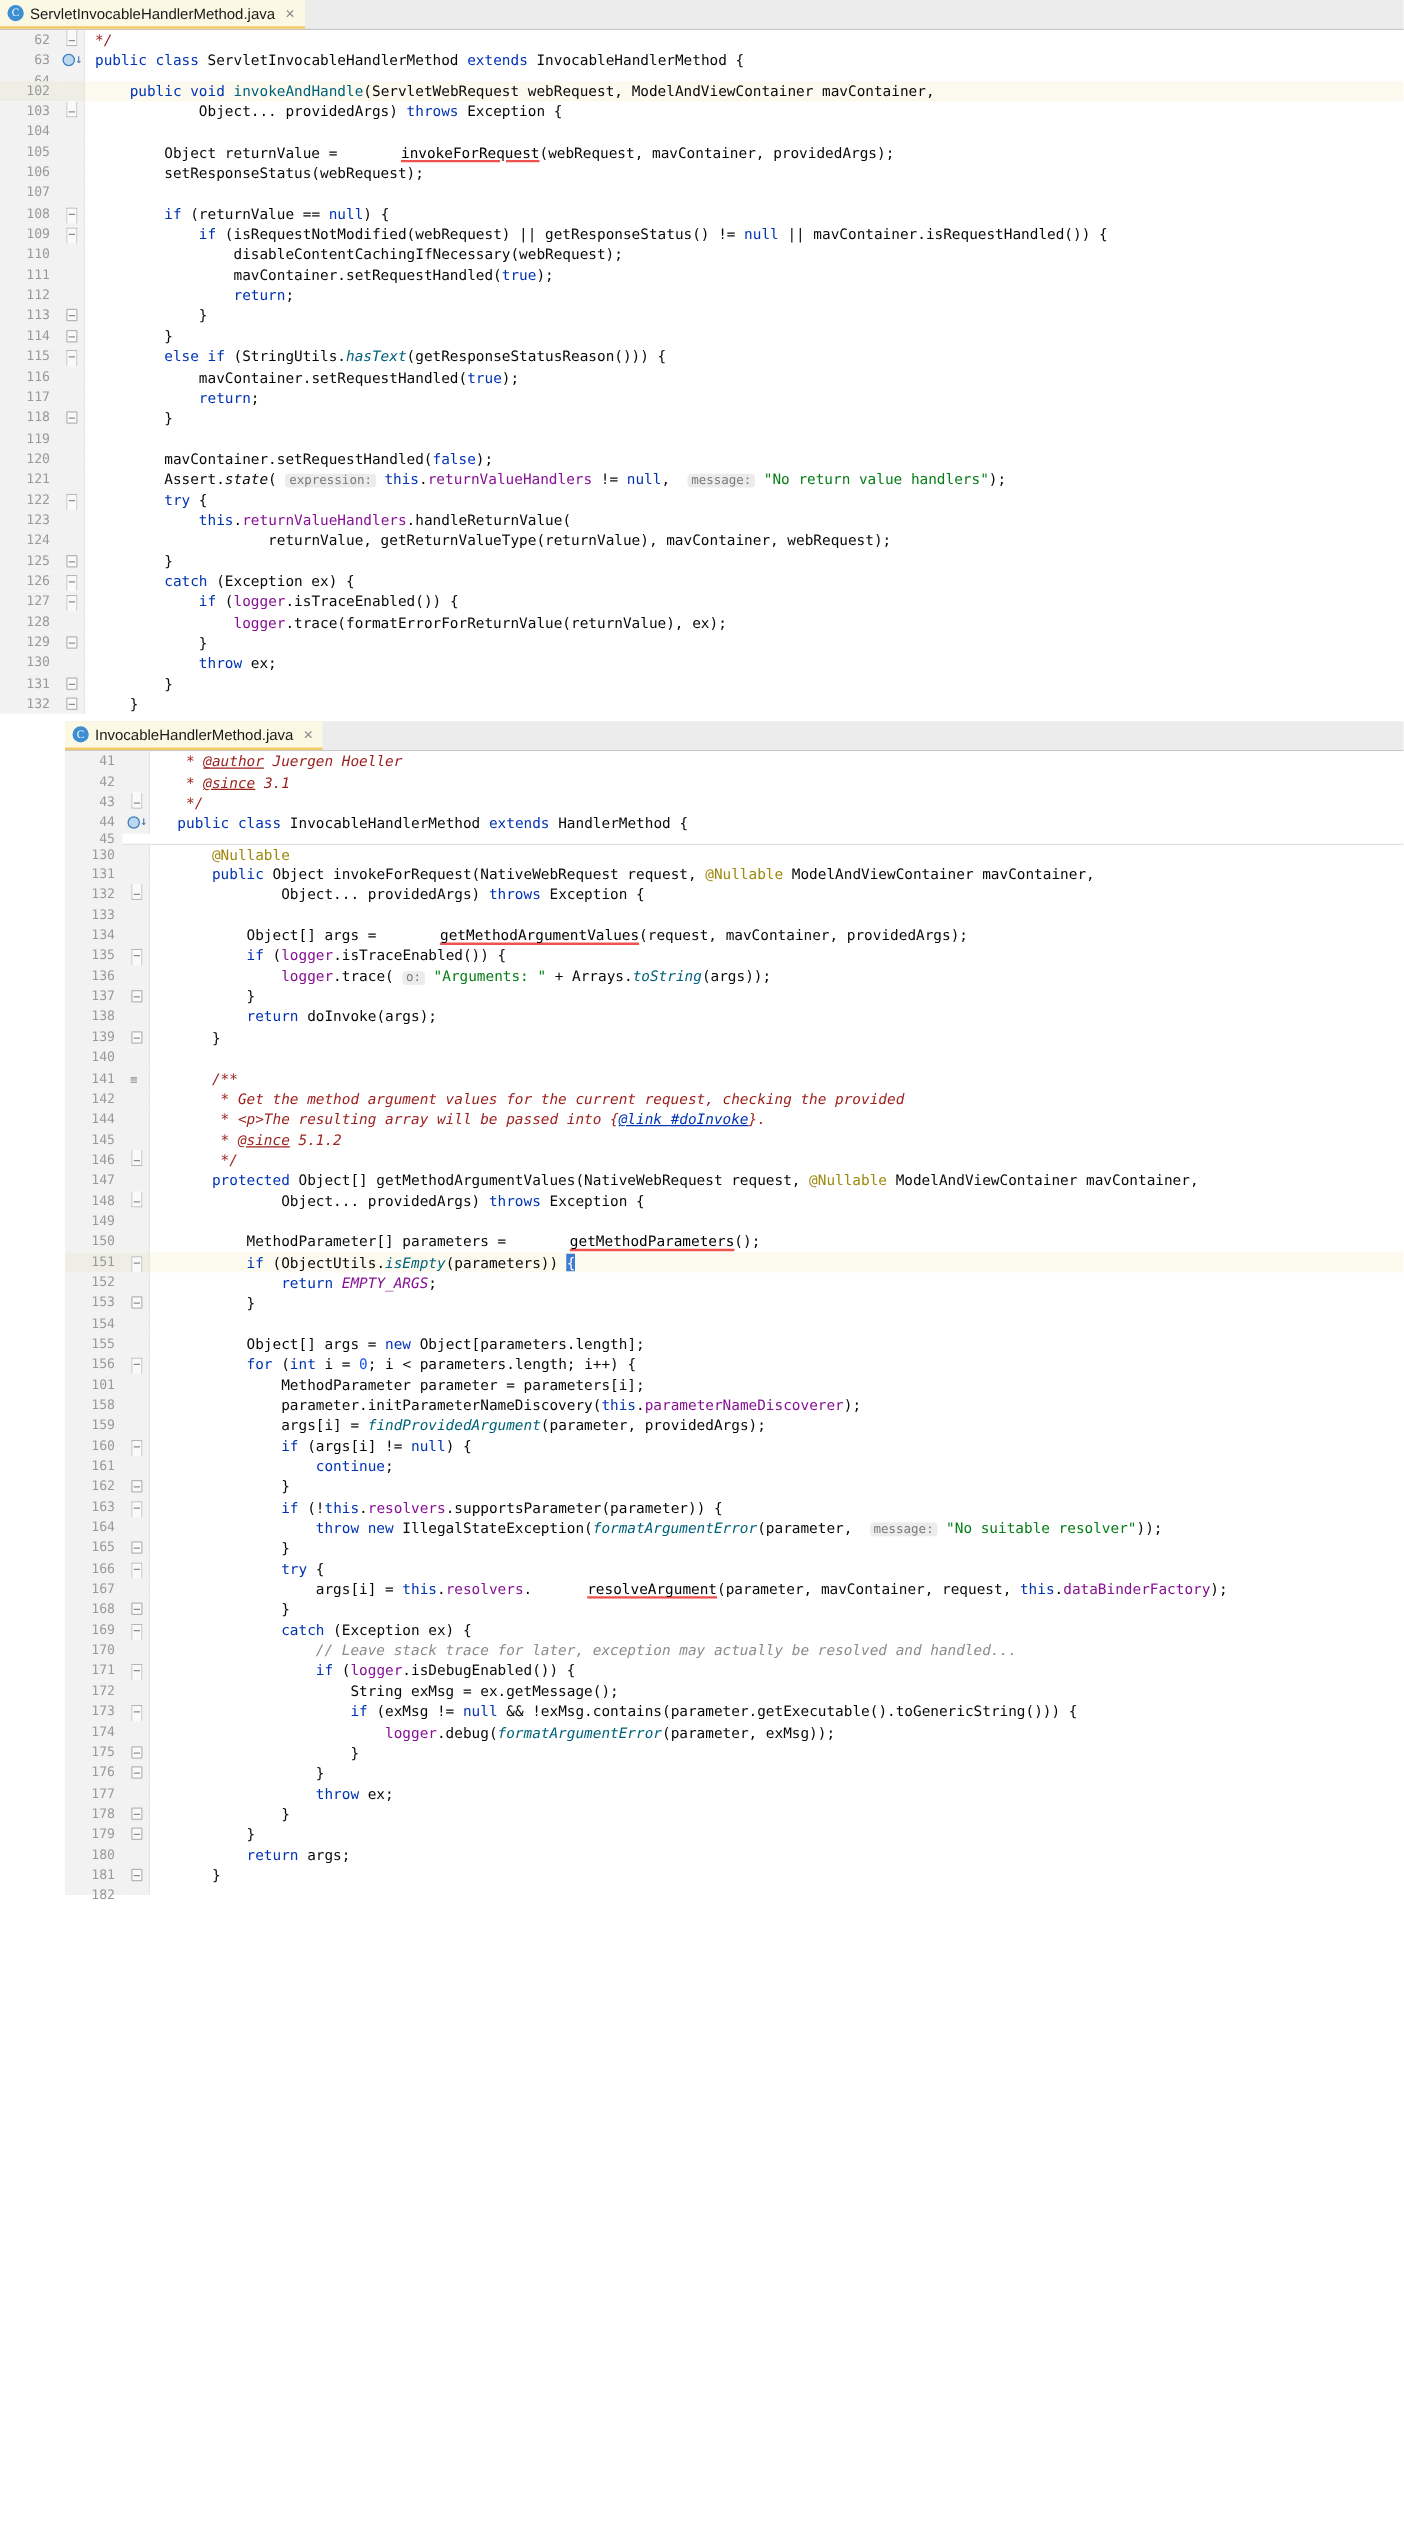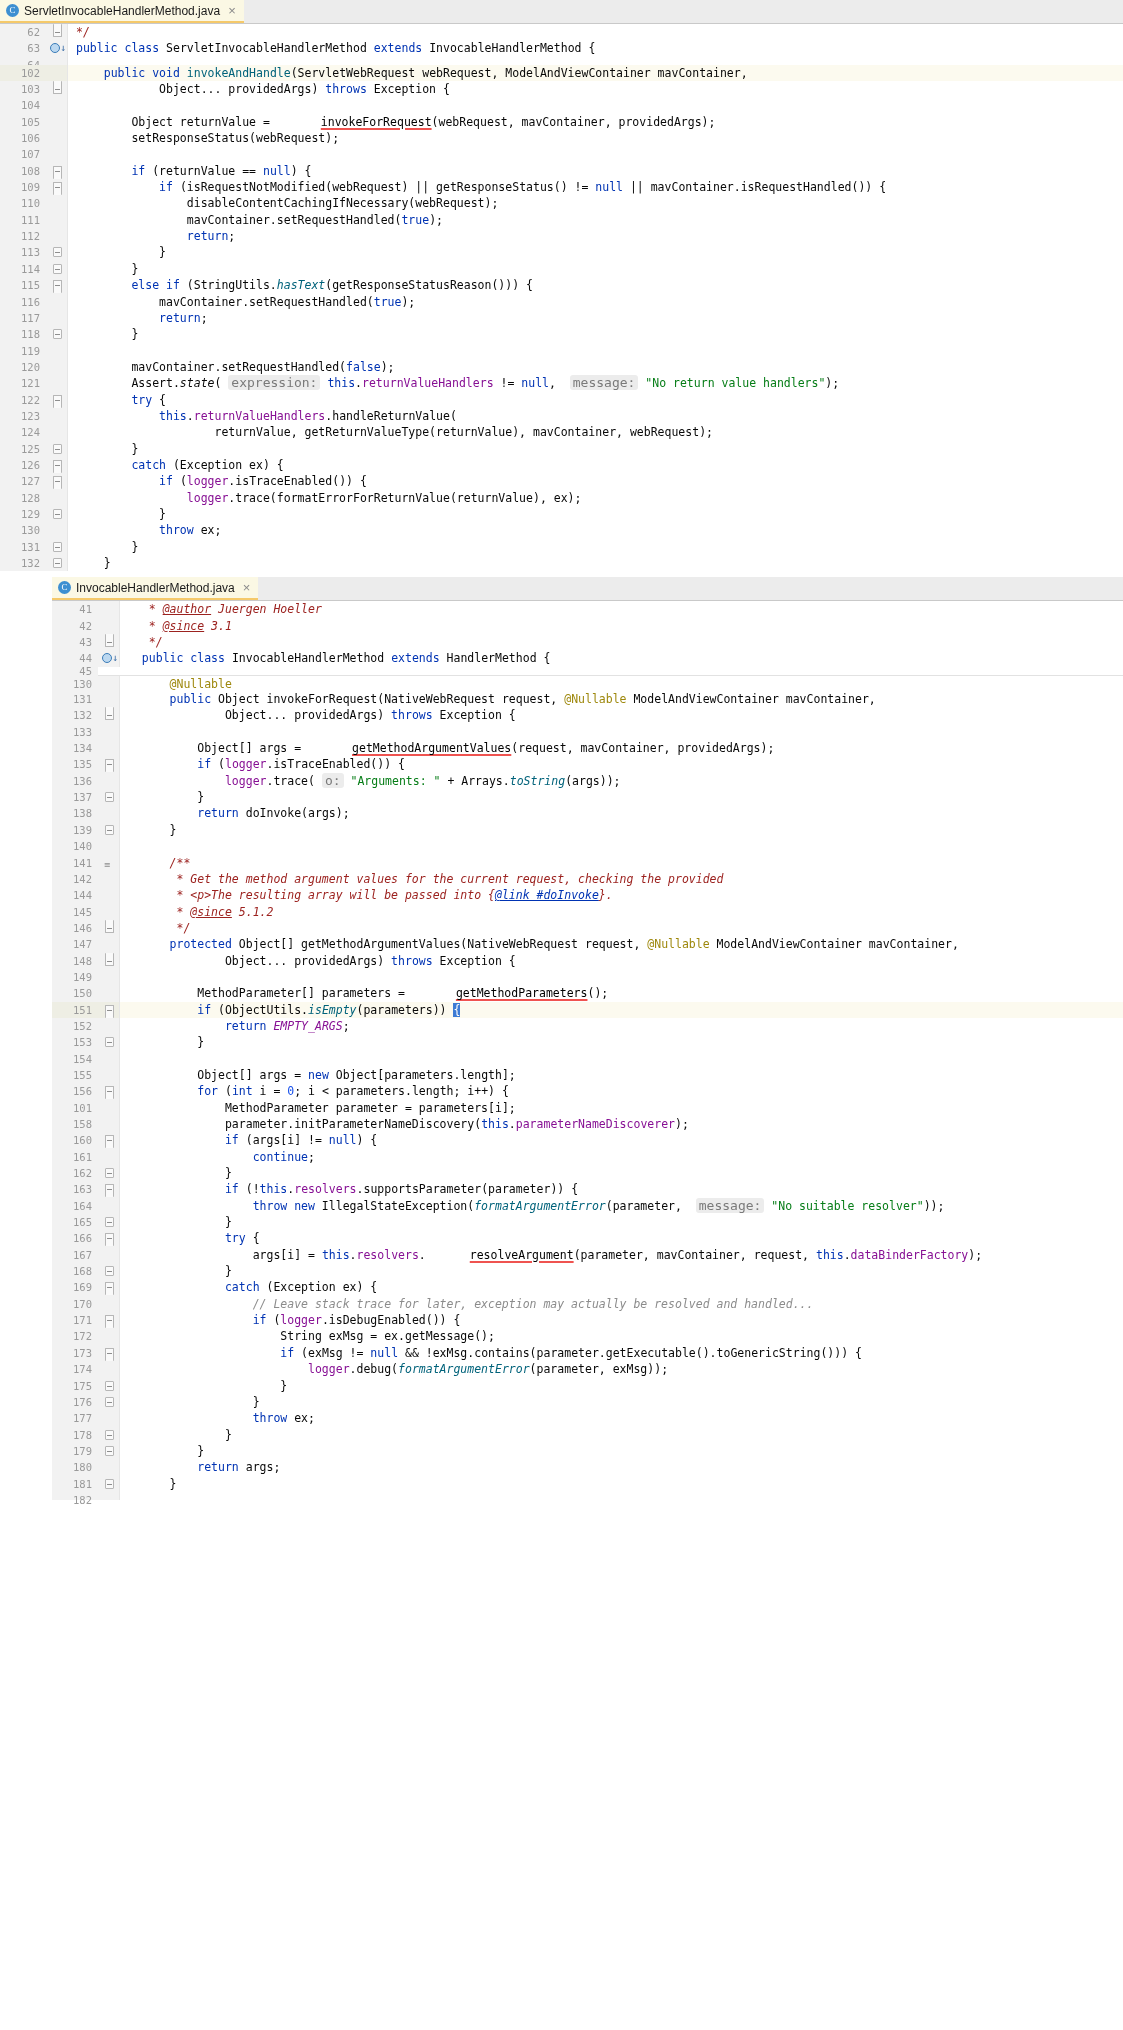--- a/index.html
+++ b/index.html
@@ -124,21 +124,21 @@
   .mth { color: #00627a; }
   .smth{ color: #00627a; font-style: italic; }
   .sttc{ color: #080808; font-style: italic; }
   .ann { color: #9e880d; }
   .err { text-decoration: underline; text-decoration-color: #ef5350;
          text-decoration-thickness: 1.5px; text-underline-offset: 2px; margin-left: 44px; }
   .caret { background: #3d7bd4; color: #ffffff; }
   .hint {
     background: #ececec; color: #7a7a7a;
     border-radius: 3px; padding: 0 3px;
-    font-size: 13px;
+    font-size: 10px;
   }
 
   .panel-gap { height: 6px; background: #ffffff; }
   .panel2 { margin-left: 52px; }
   .panel2 .tabbar { background: #ececec; border-bottom: 1px solid #c9c9c9; }
 </style>
 </head>
 <body>
 
 <div id="root">
@@ -223,20 +223,21 @@
         <div class="code-line"><div class="gutter">149</div><div class="marks"></div><div class="src">&nbsp;</div></div>
         <div class="code-line"><div class="gutter">150</div><div class="marks"></div><div class="src">          <span class="pln">MethodParameter[] parameters = </span><span class="err">getMethodParameters</span><span class="pln">();</span></div></div>
         <div class="code-line hl"><div class="gutter">151</div><div class="marks"><span class="fold open"></span></div><div class="src">          <span class="kw">if</span><span class="pln"> (ObjectUtils.</span><span class="smth">isEmpty</span><span class="pln">(parameters)) </span><span class="caret">{</span></div></div>
         <div class="code-line"><div class="gutter">152</div><div class="marks"></div><div class="src">              <span class="kw">return</span><span class="pln"> </span><span class="sfld">EMPTY_ARGS</span><span class="pln">;</span></div></div>
         <div class="code-line"><div class="gutter">153</div><div class="marks"><span class="fold plain"></span></div><div class="src">          <span class="pln">}</span></div></div>
         <div class="code-line"><div class="gutter">154</div><div class="marks"></div><div class="src">&nbsp;</div></div>
         <div class="code-line"><div class="gutter">155</div><div class="marks"></div><div class="src">          <span class="pln">Object[] args = </span><span class="kw">new</span><span class="pln"> Object[parameters.length];</span></div></div>
         <div class="code-line"><div class="gutter">156</div><div class="marks"><span class="fold open"></span></div><div class="src">          <span class="kw">for</span><span class="pln"> (</span><span class="kw">int</span><span class="pln"> i = </span><span class="num">0</span><span class="pln">; i &lt; parameters.length; i++) {</span></div></div>
         <div class="code-line"><div class="gutter">101</div><div class="marks"></div><div class="src">              <span class="pln">MethodParameter parameter = parameters[i];</span></div></div>
         <div class="code-line"><div class="gutter">158</div><div class="marks"></div><div class="src">              <span class="pln">parameter.initParameterNameDiscovery(</span><span class="kw">this</span><span class="pln">.</span><span class="fld">parameterNameDiscoverer</span><span class="pln">);</span></div></div>
+        <div class="code-line"><div class="gutter">159</div><div class="marks"></div><div class="src">              <span class="pln">args[i] = </span><span class="smth">findProvidedArgument</span><span class="pln">(parameter, providedArgs);</span></div></div>
         <div class="code-line"><div class="gutter">160</div><div class="marks"><span class="fold open"></span></div><div class="src">              <span class="kw">if</span><span class="pln"> (args[i] != </span><span class="kw">null</span><span class="pln">) {</span></div></div>
         <div class="code-line"><div class="gutter">161</div><div class="marks"></div><div class="src">                  <span class="kw">continue</span><span class="pln">;</span></div></div>
         <div class="code-line"><div class="gutter">162</div><div class="marks"><span class="fold plain"></span></div><div class="src">              <span class="pln">}</span></div></div>
         <div class="code-line"><div class="gutter">163</div><div class="marks"><span class="fold open"></span></div><div class="src">              <span class="kw">if</span><span class="pln"> (!</span><span class="kw">this</span><span class="pln">.</span><span class="fld">resolvers</span><span class="pln">.supportsParameter(parameter)) {</span></div></div>
         <div class="code-line"><div class="gutter">164</div><div class="marks"></div><div class="src">                  <span class="kw">throw new</span><span class="pln"> IllegalStateException(</span><span class="smth">formatArgumentError</span><span class="pln">(parameter,  </span><span class="hint">message:</span><span class="pln"> </span><span class="str">"No suitable resolver"</span><span class="pln">));</span></div></div>
         <div class="code-line"><div class="gutter">165</div><div class="marks"><span class="fold plain"></span></div><div class="src">              <span class="pln">}</span></div></div>
         <div class="code-line"><div class="gutter">166</div><div class="marks"><span class="fold open"></span></div><div class="src">              <span class="kw">try</span><span class="pln"> {</span></div></div>
         <div class="code-line"><div class="gutter">167</div><div class="marks"></div><div class="src">                  <span class="pln">args[i] = </span><span class="kw">this</span><span class="pln">.</span><span class="fld">resolvers</span><span class="pln">.</span><span class="err">resolveArgument</span><span class="pln">(parameter, mavContainer, request, </span><span class="kw">this</span><span class="pln">.</span><span class="fld">dataBinderFactory</span><span class="pln">);</span></div></div>
         <div class="code-line"><div class="gutter">168</div><div class="marks"><span class="fold plain"></span></div><div class="src">              <span class="pln">}</span></div></div>
         <div class="code-line"><div class="gutter">169</div><div class="marks"><span class="fold open"></span></div><div class="src">              <span class="kw">catch</span><span class="pln"> (Exception ex) {</span></div></div>

